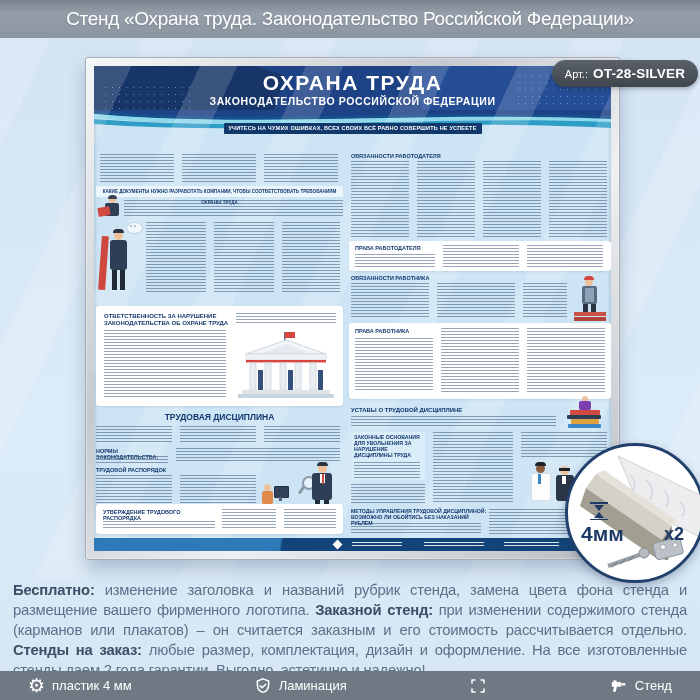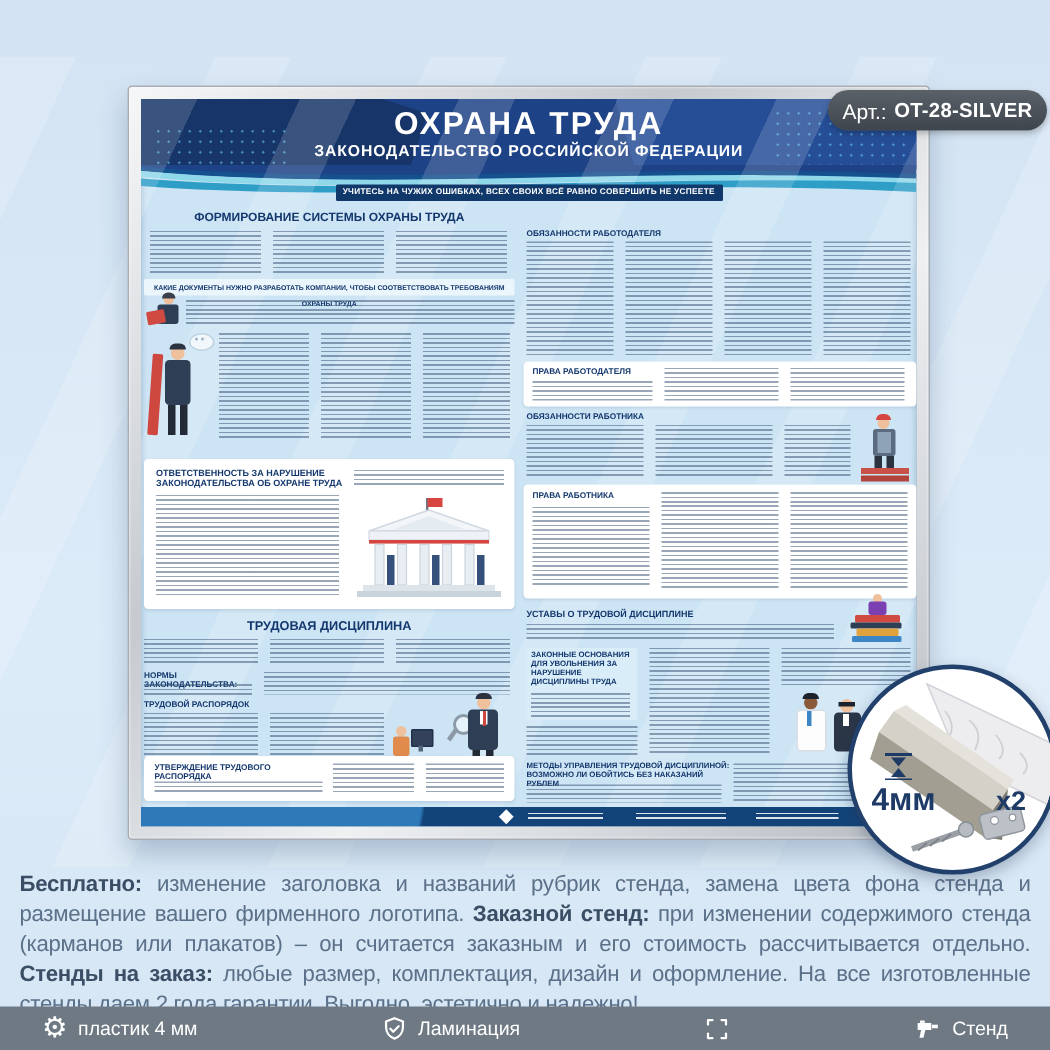--- a/index.html
+++ b/index.html
@@ -41,21 +41,21 @@
   .hd-c{text-align:center;}
   .wbox{background:#fff;border-radius:3px;box-shadow:0 1px 2px rgba(40,70,110,.12);}
   .bbox{background:#d9edf9;border-radius:2px;}
   .pfoot{left:0;top:472px;width:517px;height:13px;
     background:linear-gradient(100deg,#2e7ab8 0 36%,#134479 36.5%);}
   .pfoot .logo{position:absolute;left:240px;top:3px;width:7px;height:7px;background:#fff;transform:rotate(45deg);}
   
   .badge{left:552px;top:60px;width:146px;height:27px;border-radius:14px;
     background:linear-gradient(#5b6169,#3f454c);box-shadow:0 2px 4px rgba(0,0,0,.25);
     display:flex;align-items:center;justify-content:center;gap:5px;color:#fff;z-index:8;}
-  .badge .lab{font-size:14px;}
+  .badge .lab{font-size:11px;}
   .badge .val{font-size:13.5px;font-weight:bold;letter-spacing:.2px;}
   
   .inset{left:565px;top:443px;width:134px;height:134px;border-radius:50%;background:#fff;
     border:3px solid #22406c;box-shadow:0 4px 10px rgba(30,50,80,.3);z-index:9;overflow:hidden;}
   .inset .mm{position:absolute;left:13px;top:76px;font-size:21px;font-weight:bold;color:#1e3a66;}
   .inset .x2{position:absolute;left:96px;top:78px;font-size:18px;font-weight:bold;color:#1e3a66;}
   .thick{position:absolute;left:22px;top:56px;width:18px;color:#1e3a66;}
   .thick .ln{height:1.5px;background:#1e3a66;width:18px;}
   .thick .ar{width:0;height:0;border-left:5px solid transparent;border-right:5px solid transparent;margin:1px auto;}
   .ar-d{border-top:6px solid #1e3a66;}
@@ -71,20 +71,23 @@
   .spec svg{display:block;}
   .gear{font-size:19px;line-height:1;color:#fff;}
   
   .fig span{position:absolute;display:block;}
 </style>
 </head>
 <body>
 
 <div id="app">
 
+  <div class="abs topbar">
+    <span class="t">Стенд «Охрана труда. Законодательство Российской Федерации»</span>
+  </div>
 
   <div class="abs stage-streaks"></div>
 
   <div class="abs frame">
     <div class="poster">
 
       <div class="abs phead">
         <div class="tri1"></div>
           <div class="tri2"></div>
         <div class="dots" style="left:8px;top:18px;"></div>
@@ -95,21 +98,20 @@
 
       <svg class="abs waves" viewBox="0 0 517 22" preserveAspectRatio="none">
         <path d="M0,2 C120,16 300,0 517,8 L517,0 L0,0 Z" fill="#1e4286"></path>
         <path d="M0,4 C140,18 320,2 517,10 L517,6 C320,-1 150,14 0,1 Z" fill="#15508f"></path>
         <path d="M0,8 C150,22 330,4 517,13 L517,9 C330,1 160,18 0,4 Z" fill="#8fd8ea"></path>
         <path d="M0,14 C160,26 340,8 517,18 L517,12 C340,5 170,22 0,9 Z" fill="#2e9ec7"></path>
       </svg>
       <div class="abs motto">УЧИТЕСЬ НА ЧУЖИХ ОШИБКАХ, ВСЕХ СВОИХ ВСЁ РАВНО СОВЕРШИТЬ НЕ УСПЕЕТЕ</div>
       <div class="abs poster-streaks"></div>
 
-      <div class="abs hd hd-c" style="left:2px;top:74px;width:247px;font-size:8px;">ФОРМИРОВАНИЕ СИСТЕМЫ ОХРАНЫ ТРУДА</div>
       <div class="abs tl" style="left:6px;top:88px;width:74px;height:28px;"></div>
       <div class="abs tl" style="left:88px;top:88px;width:74px;height:28px;"></div>
       <div class="abs tl" style="left:170px;top:88px;width:74px;height:28px;"></div>
 
       <div class="abs" style="left:2px;top:120px;width:247px;height:11px;background:#eaf5fc;border-radius:1px;">
         <div class="hd" style="font-size:4.6px;line-height:11px;text-align:center;">КАКИЕ ДОКУМЕНТЫ НУЖНО РАЗРАБОТАТЬ КОМПАНИИ, ЧТОБЫ СООТВЕТСТВОВАТЬ ТРЕБОВАНИЯМ ОХРАНЫ ТРУДА</div>
       </div>
       <div class="abs tl" style="left:30px;top:134px;width:219px;height:17px;"></div>
 
       <div class="abs fig" style="left:4px;top:130px;width:26px;height:26px;">

